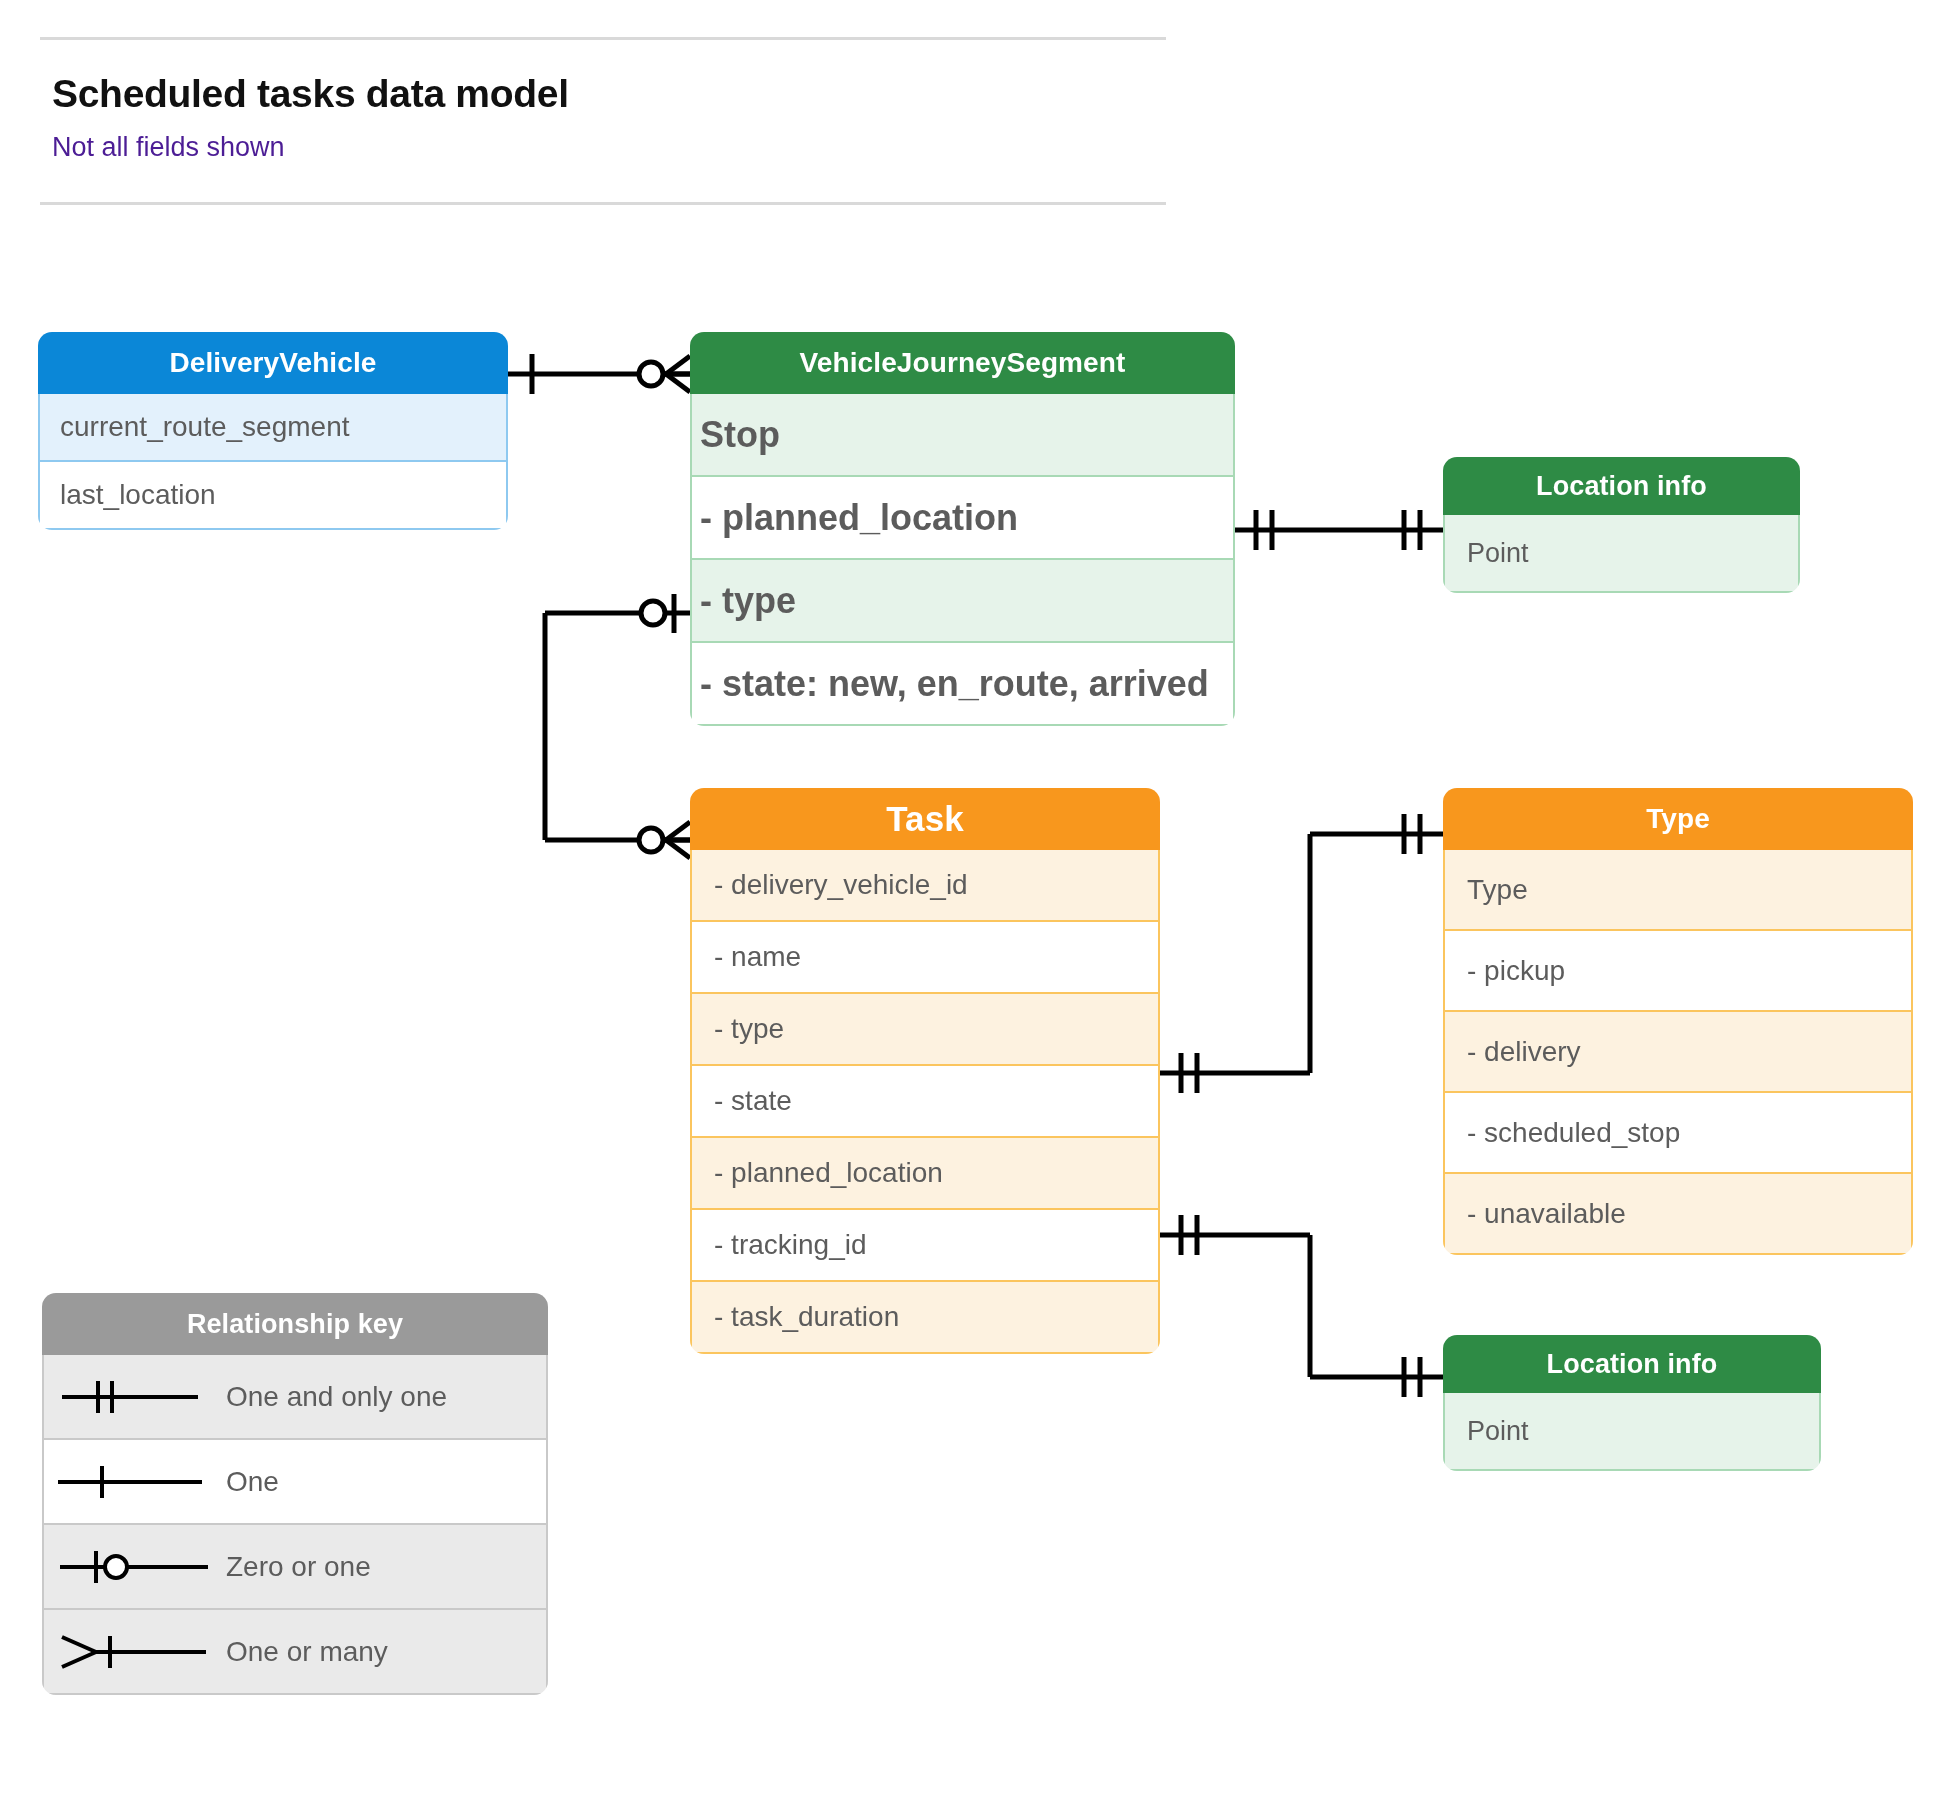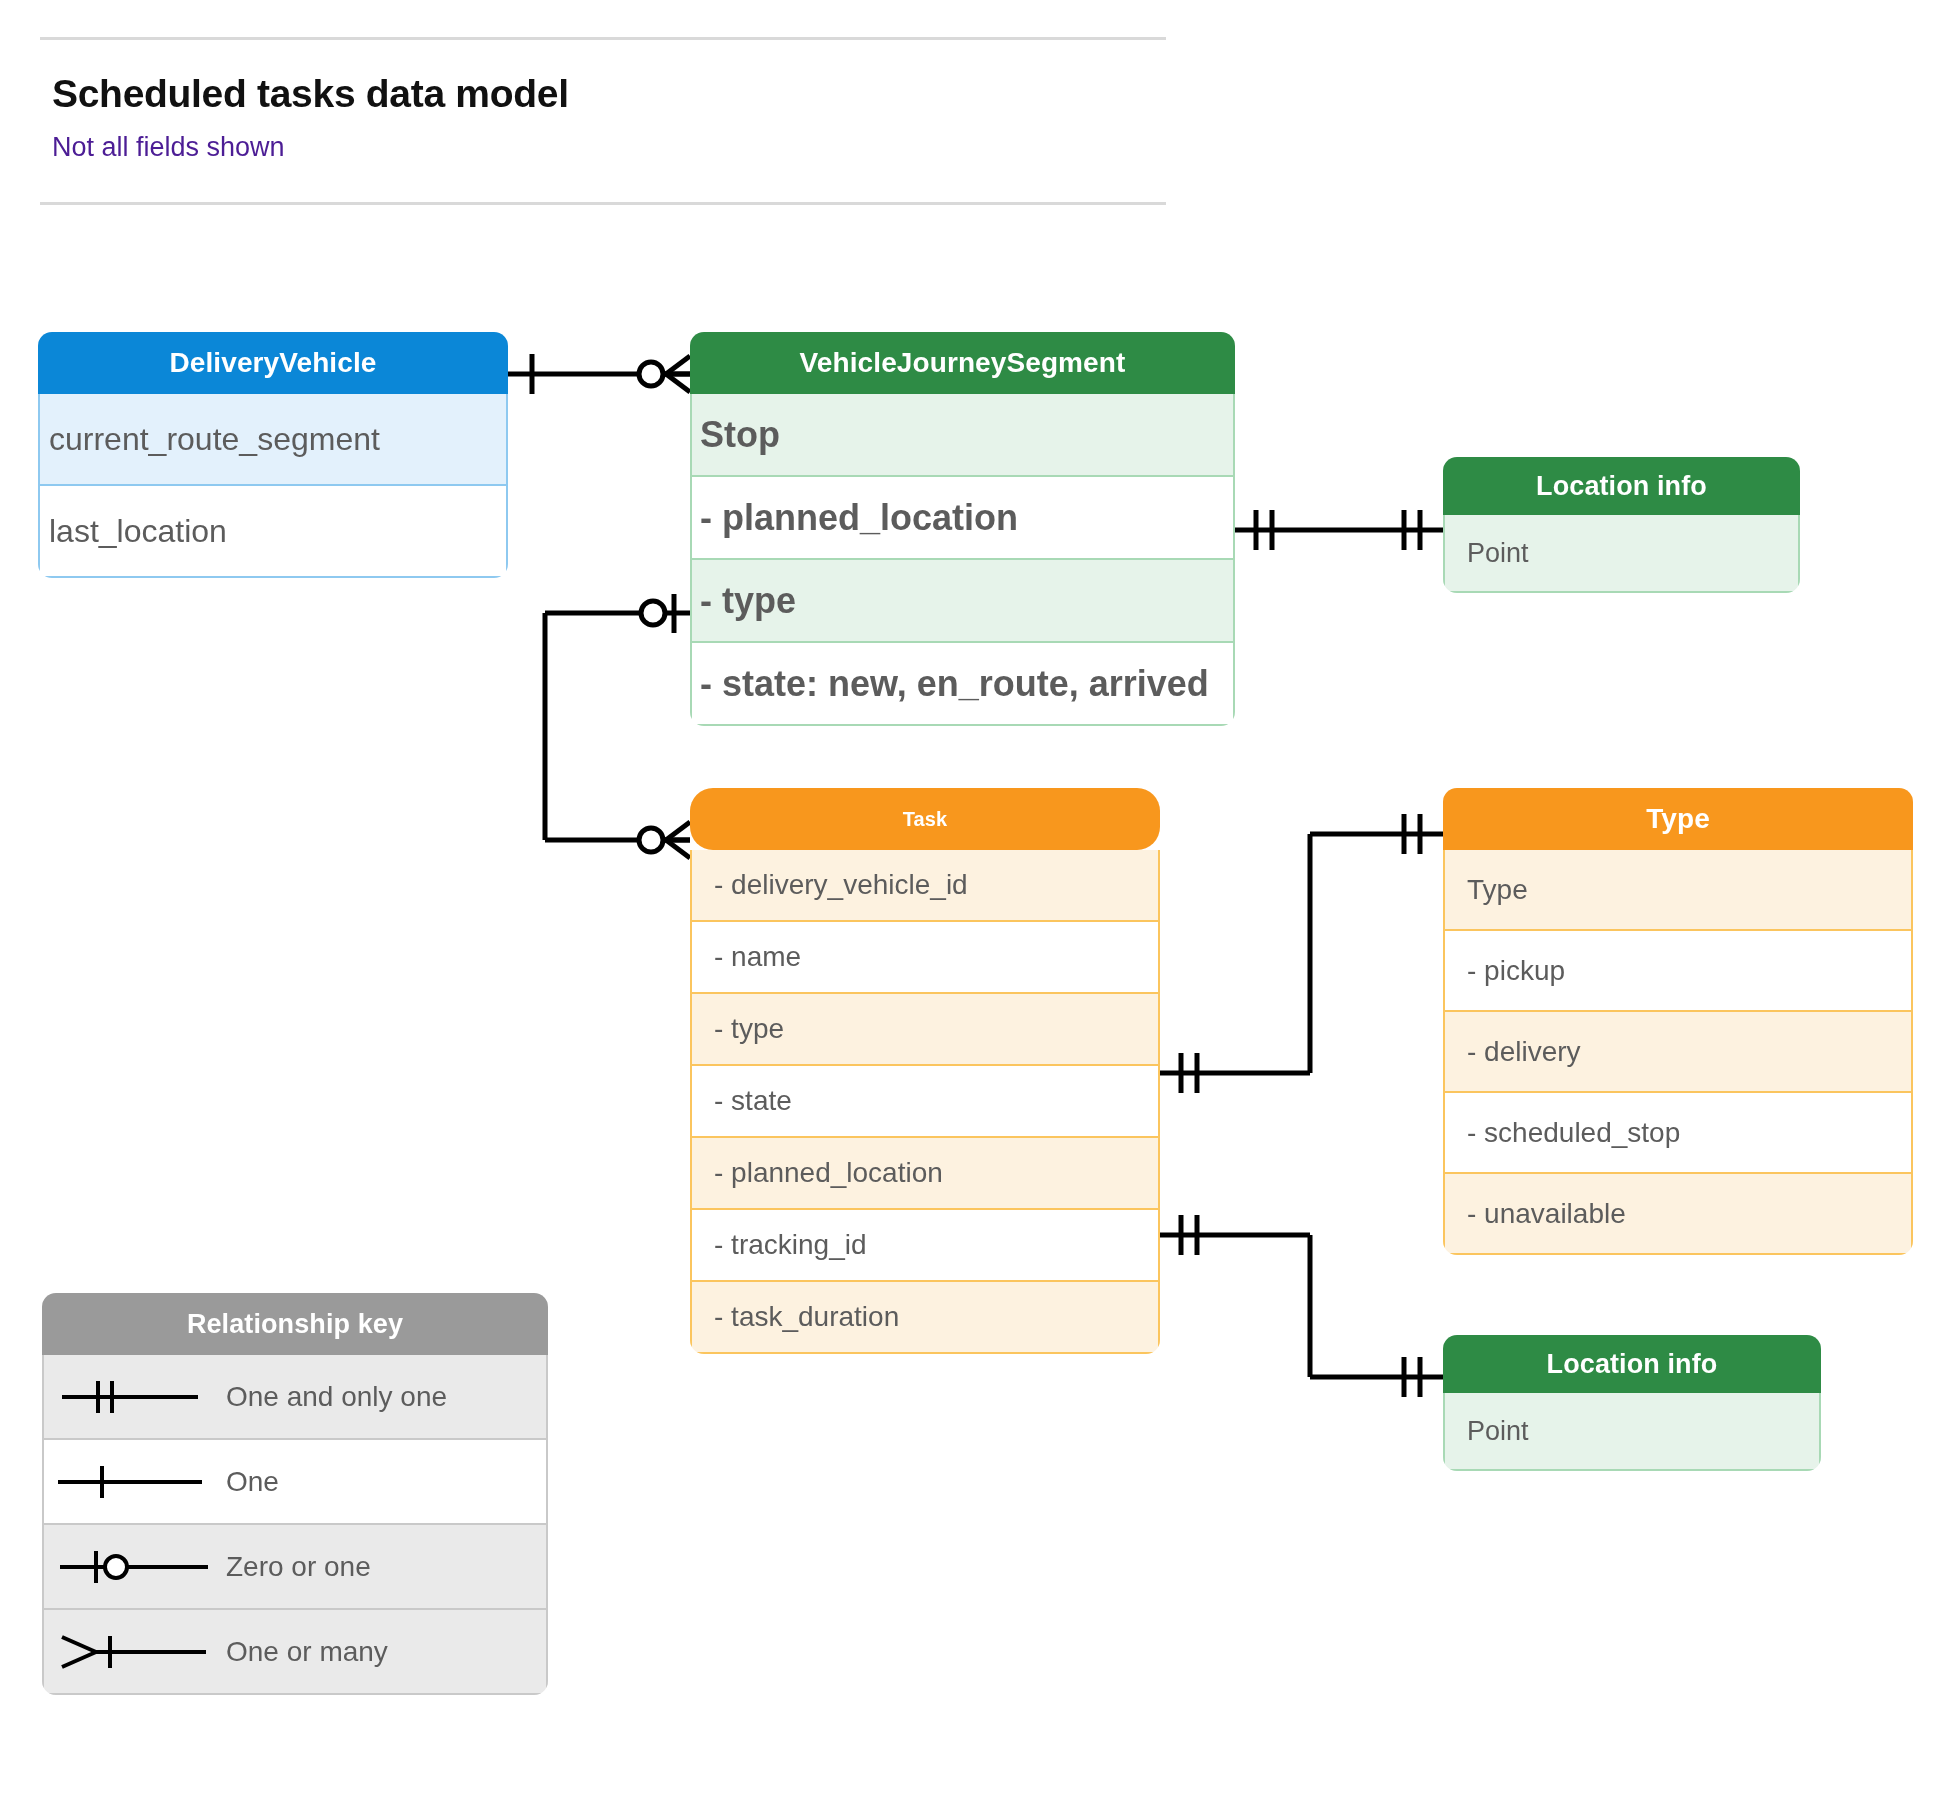--- a/index.html
+++ b/index.html
@@ -98,32 +98,32 @@
 
   
   .theme-gray .ent-head { background: #9a9a9a; }
   .theme-gray .ent-row  { border-left: 2px solid #c9c9c9; border-right: 2px solid #c9c9c9;
                           border-bottom: 2px solid #c9c9c9; background: #ffffff; }
   .theme-gray .ent-row.alt { background: #eaeaea; }
 
   
   #ent-deliveryvehicle { left: 38px;   top: 332px;  width: 470px; }
   #ent-deliveryvehicle .ent-head { height: 62px; font-size: 28px; }
-  #ent-deliveryvehicle .ent-row  { height: 92px; font-size: 32px; padding-left: 9px; }
+  #ent-deliveryvehicle .ent-row  { height: 68px; font-size: 28px; padding-left: 20px; }
 
   #ent-vehiclejourneysegment { left: 690px; top: 332px; width: 545px; }
   #ent-vehiclejourneysegment .ent-head { height: 62px; font-size: 28px; }
   #ent-vehiclejourneysegment .ent-row  { height: 83px; font-size: 36px; padding-left: 8px; font-weight: bold; }
 
   #ent-locationinfo-top { left: 1443px; top: 457px; width: 357px; }
   #ent-locationinfo-top .ent-head { height: 58px; font-size: 27px; }
   #ent-locationinfo-top .ent-row  { height: 78px; font-size: 27px; padding-left: 22px; }
 
   #ent-task { left: 690px; top: 788px; width: 470px; }
-  #ent-task .ent-head { height: 62px; font-size: 20px; border-radius: 23px; }
+  #ent-task .ent-head { height: 62px; font-size: 35px; }
   #ent-task .ent-row  { height: 72px; font-size: 28px; padding-left: 22px; }
 
   #ent-type { left: 1443px; top: 788px; width: 470px; }
   #ent-type .ent-head { height: 62px; font-size: 28px; }
   #ent-type .ent-row  { height: 81px; font-size: 28px; padding-left: 22px; }
 
   #ent-locationinfo-bottom { left: 1443px; top: 1335px; width: 378px; }
   #ent-locationinfo-bottom .ent-head { height: 58px; font-size: 27px; }
   #ent-locationinfo-bottom .ent-row  { height: 78px; font-size: 27px; padding-left: 22px; }
 

